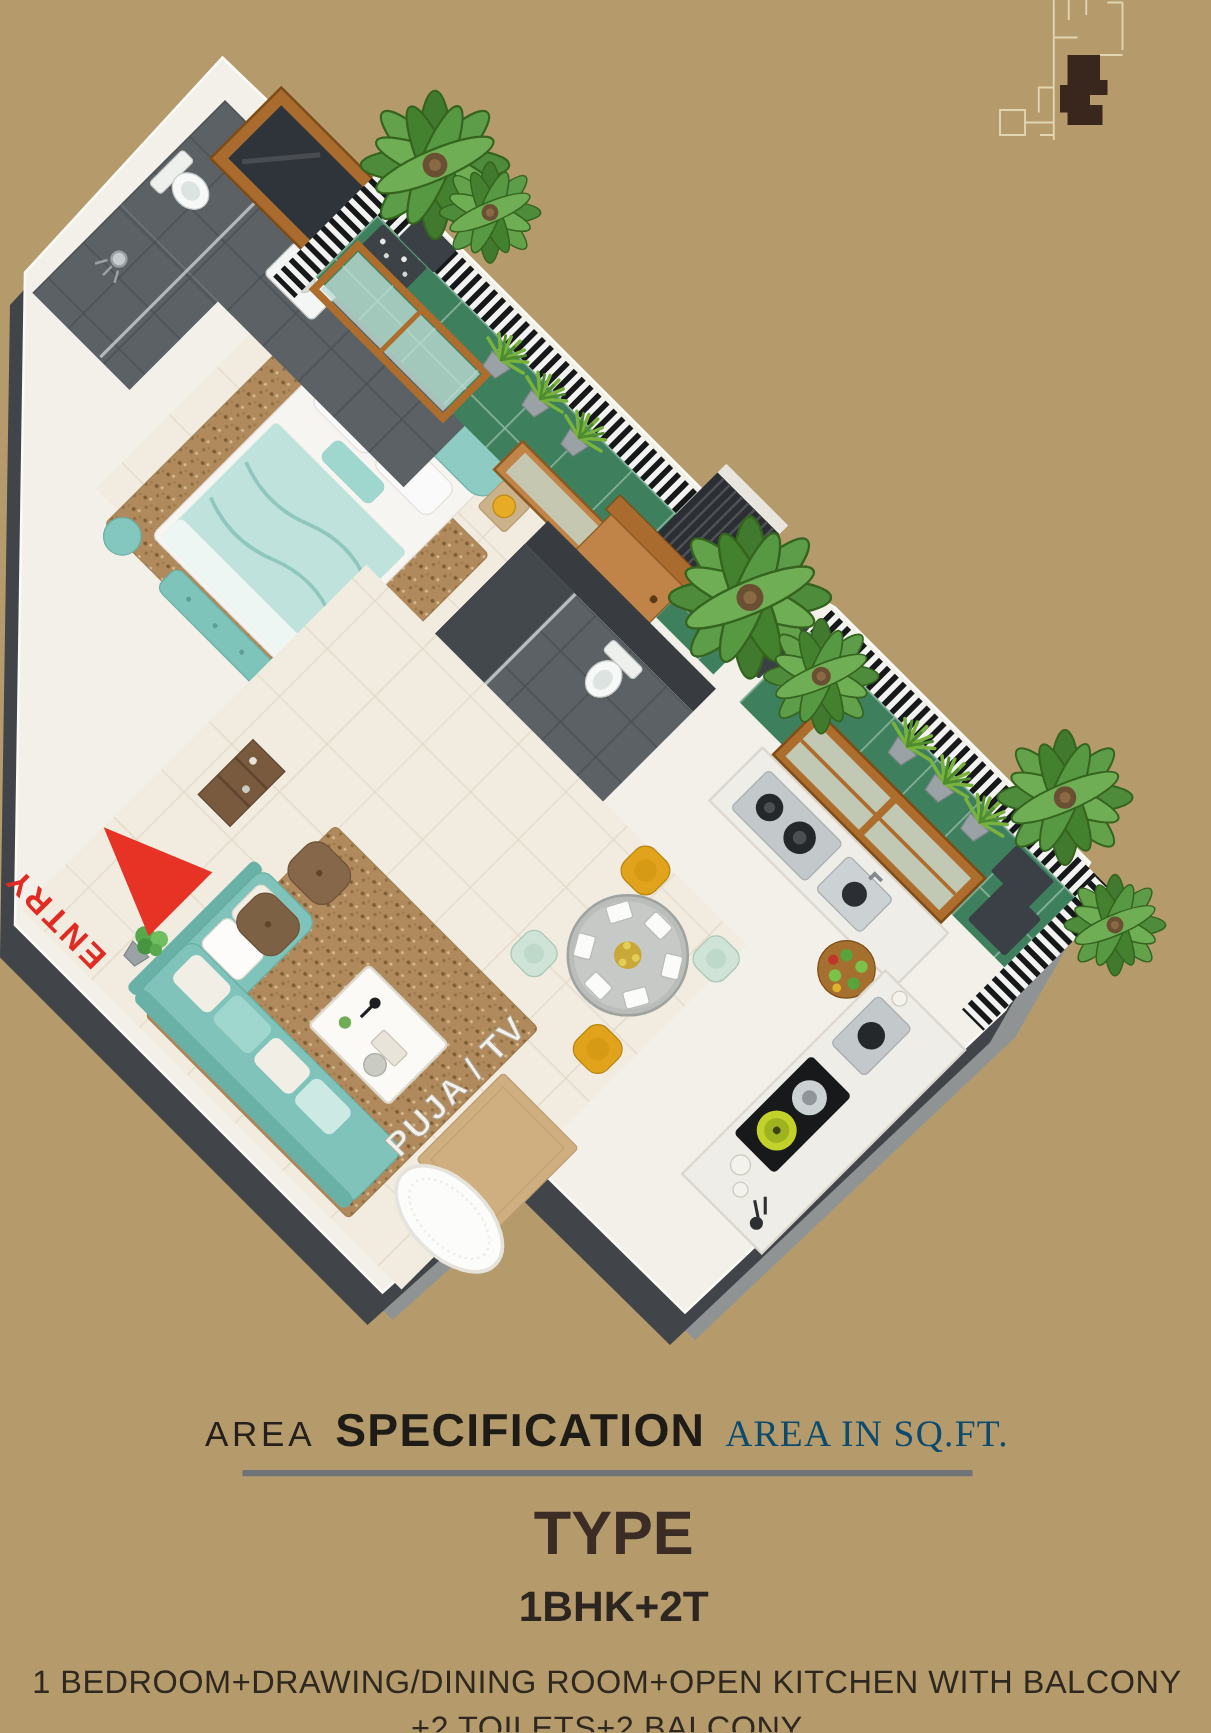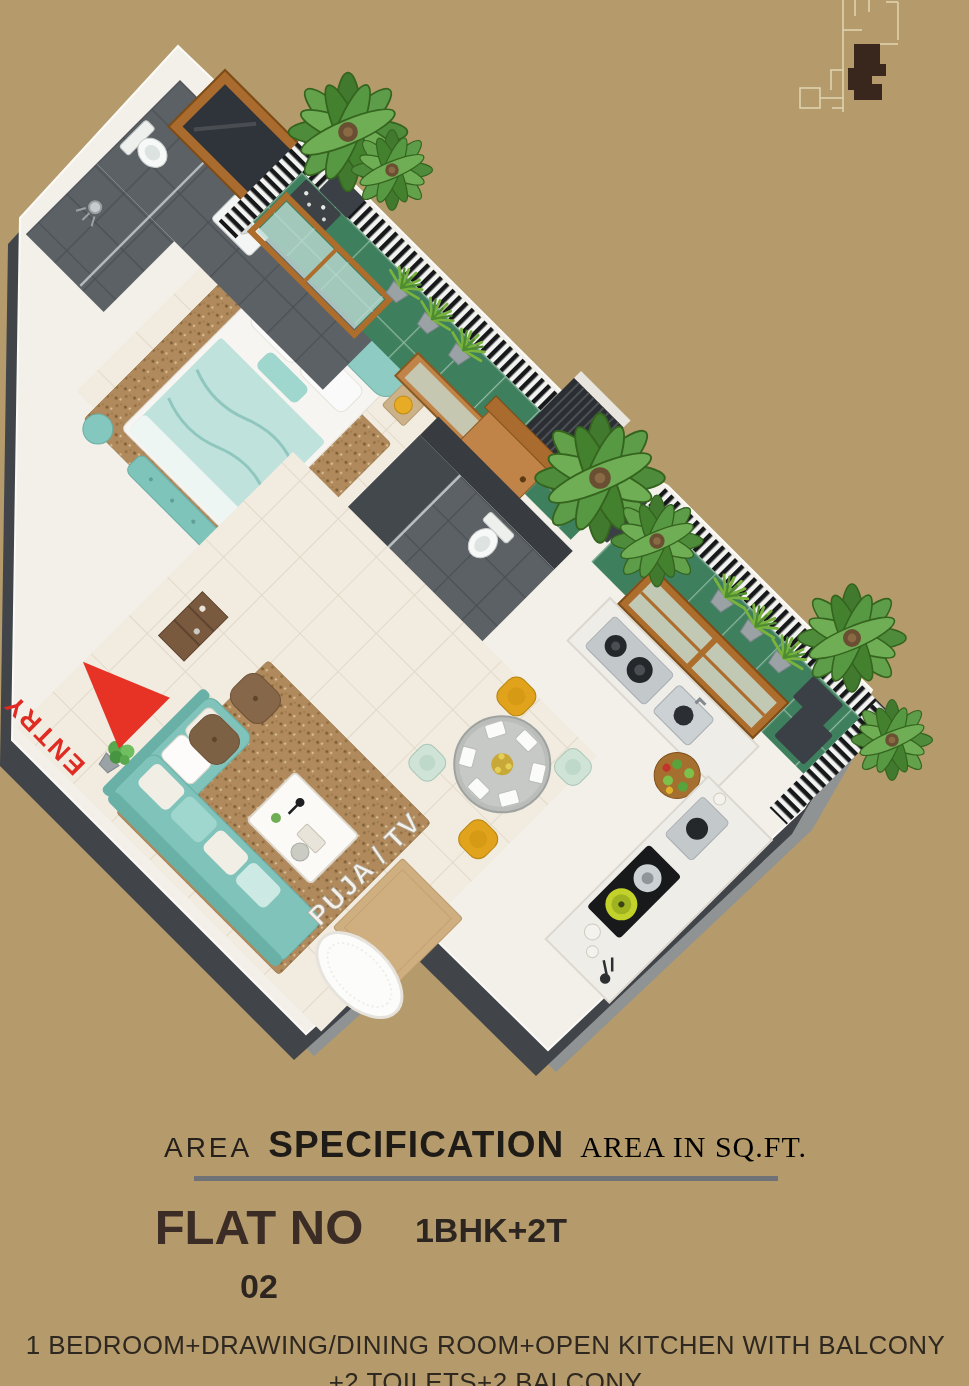--- a/index.html
+++ b/index.html
@@ -4,21 +4,21 @@
 <style>
   html,body{margin:0;padding:0;background:#b59b6c;}
   #page{position:relative;width:969px;height:1386px;margin:0 auto;background:#b59b6c;overflow:hidden;
         font-family:"Liberation Sans",sans-serif;}
   #plan-svg{position:absolute;left:0;top:0;}
   
   .spec{position:absolute;left:1px;top:1086px;width:969px;text-align:center;color:#221d18;}
   .spec-title{display:flex;justify-content:center;align-items:baseline;gap:16px;}
   .t-pre{font-size:28px;font-weight:500;letter-spacing:3px;color:#25201b;}
   .t-main{font-size:37px;font-weight:800;letter-spacing:1px;color:#1f1b17;margin-top:38px;}
-  .t-suf{font-family:"Liberation Serif",serif;font-size:30px;letter-spacing:1px;color:#000000;}
+  .t-suf{font-family:"Liberation Serif",serif;font-size:30px;letter-spacing:1px;color:#0c4a6e;}
   .spec-underline{width:584px;height:5px;background:#6f7276;margin:10px auto 0;}
   .spec-cols{position:relative;height:128px;margin-top:18px;}
   .col{position:absolute;width:300px;text-align:center;}
   .col1{left:108px;} .col2{left:340px;} .col3{left:592px;}
   .col-label{font-size:49px;font-weight:700;color:#3c2c26;letter-spacing:0px;}
   .col-value{font-size:34px;font-weight:700;color:#2d2520;margin-top:12px;}
   .spec-desc{margin-top:0;font-size:26px;font-weight:500;color:#2f2820;line-height:1.42;letter-spacing:.4px;}
 </style>
 </head>
 <body>
@@ -387,25 +387,22 @@
 </svg>
 
   <div class="spec">
     <div class="spec-title">
       <span class="t-pre">AREA</span>
       <span class="t-main">SPECIFICATION</span>
       <span class="t-suf">AREA IN SQ.FT.</span>
     </div>
     <div class="spec-underline"></div>
     <div class="spec-cols">
-      <div class="col col1">
-        <div class="col-label">FLAT NO</div>
-        <div class="col-value">02</div>
-      </div>
       <div class="col col2">
+        <div class="col-label">TYPE</div>
         <div class="col-value">1BHK+2T</div>
       </div>
       <div class="col col3">
       </div>
     </div>
     <div class="spec-desc">
       <div>1 BEDROOM+DRAWING/DINING ROOM+OPEN KITCHEN WITH BALCONY</div>
       <div>+2 TOILETS+2 BALCONY</div>
     </div>
   </div>

